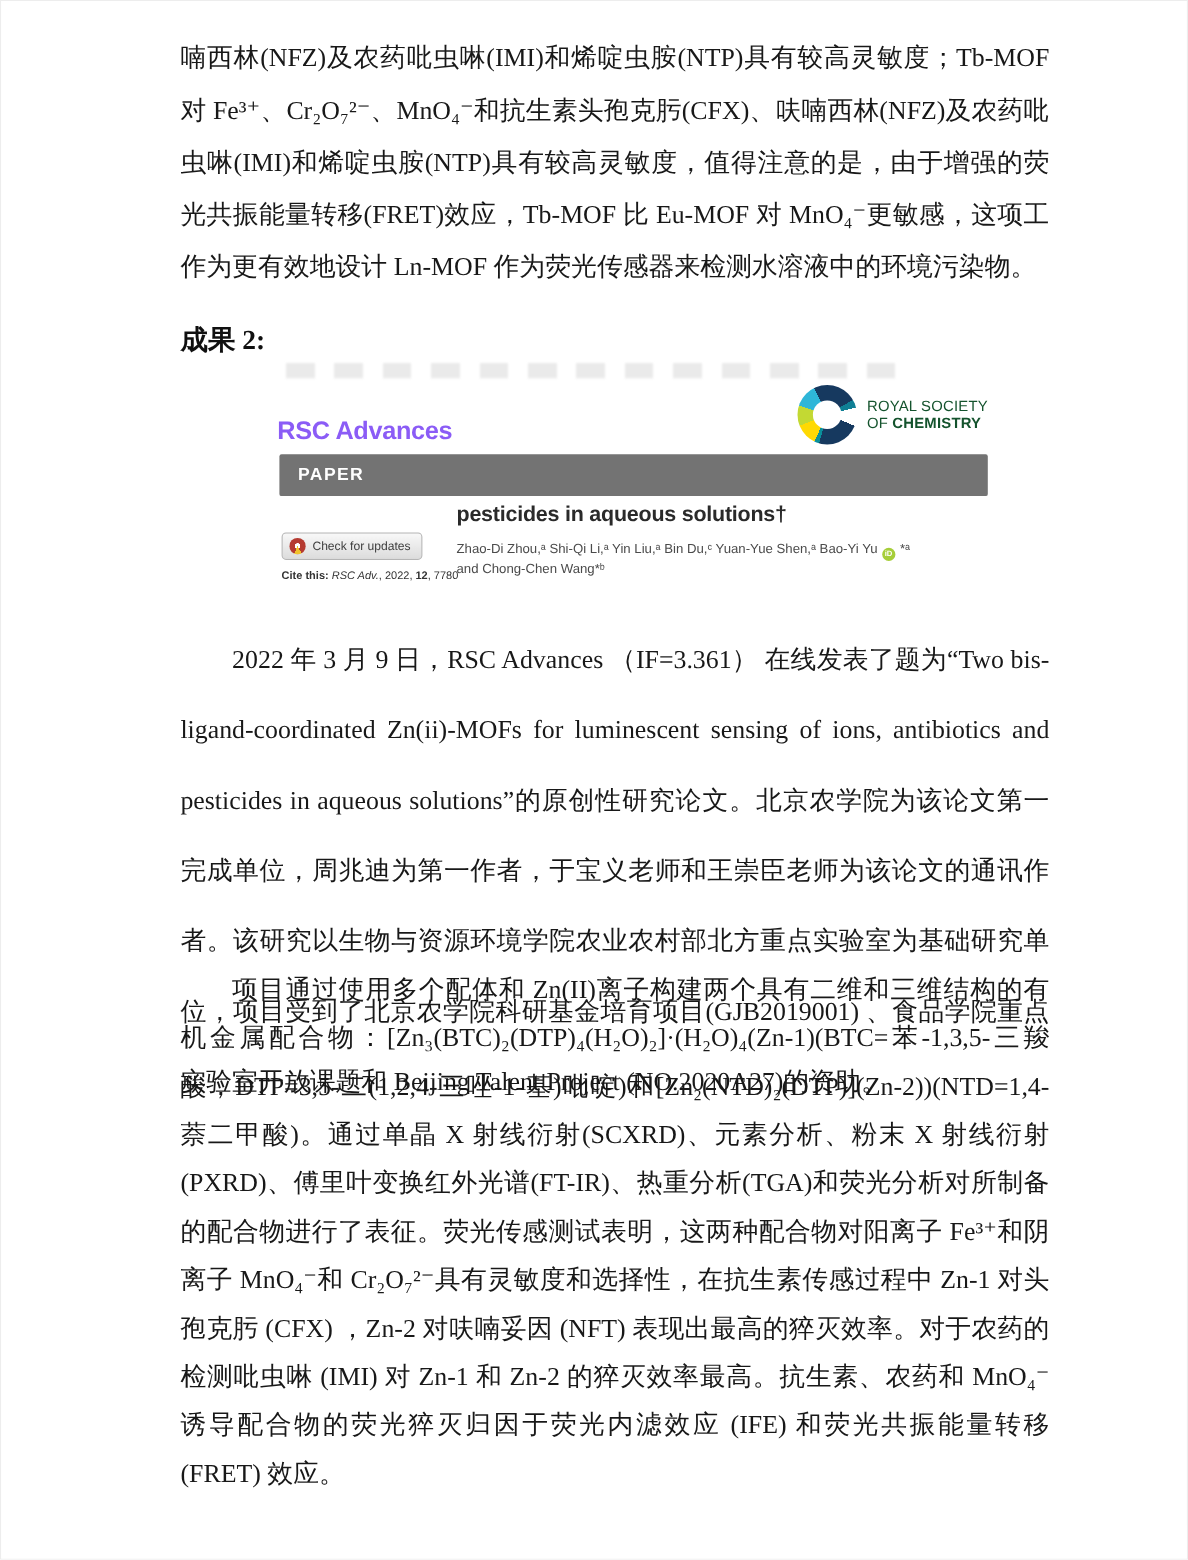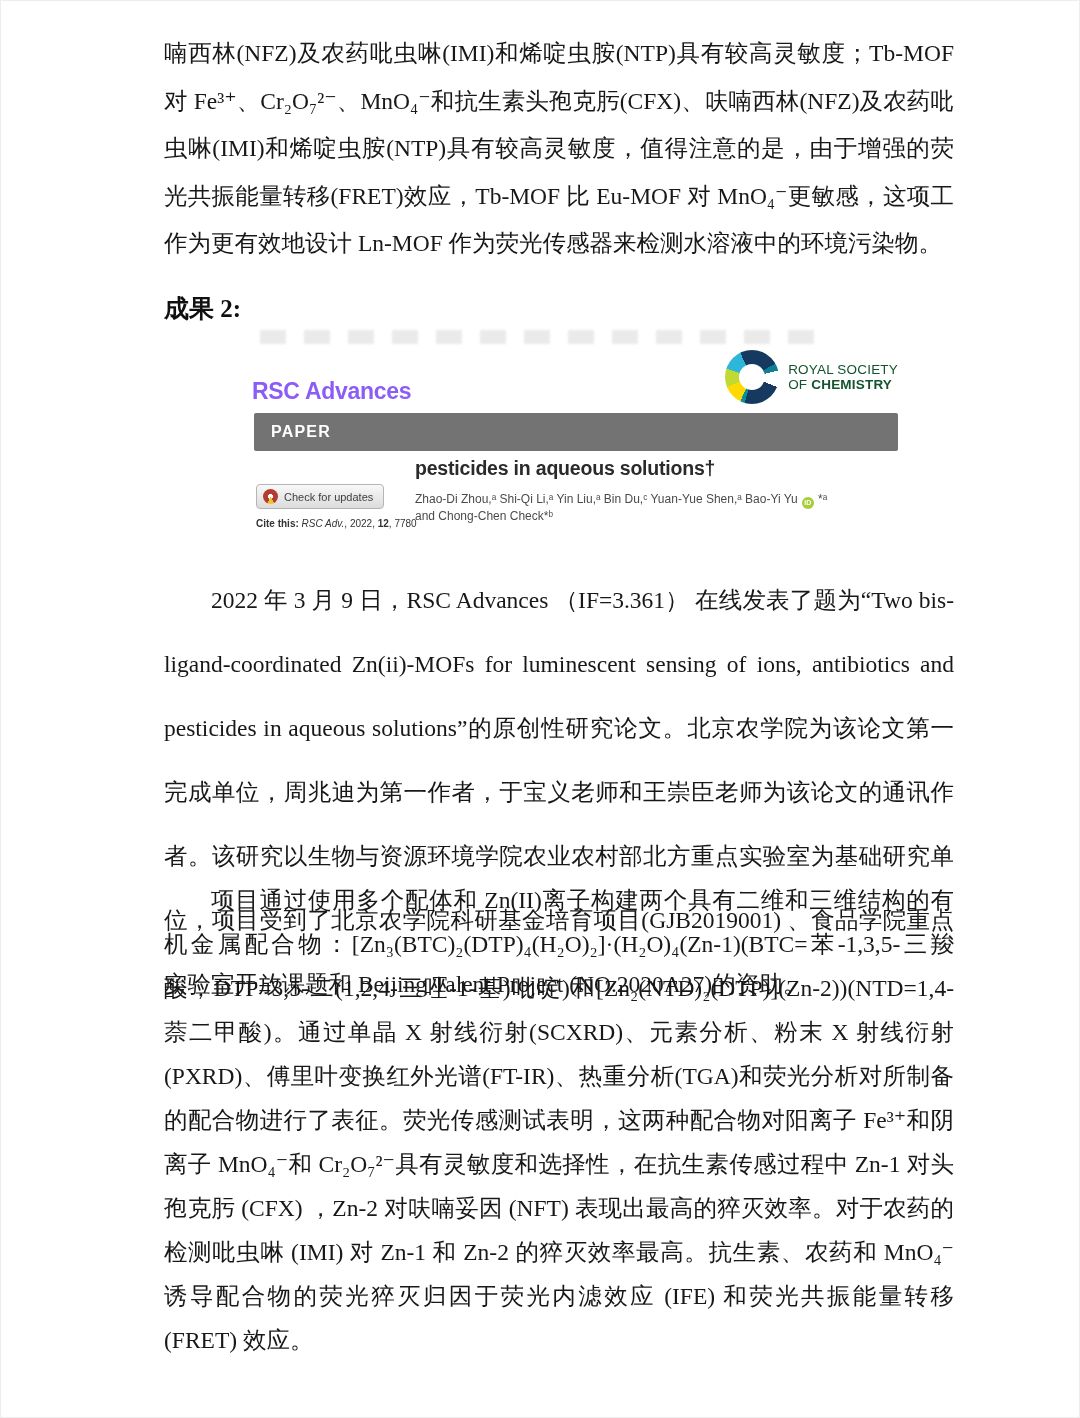--- a/index.html
+++ b/index.html
@@ -209,21 +209,21 @@
         <span class="crossmark"></span>
         <span>Check for updates</span>
       </button>
       <div class="cite-line"><b>Cite this: </b><i>RSC Adv.</i><span>, 2022, </span><b>12</b><span>, 7780</span></div>
     </div>
 
     <div class="right-col">
       <div class="paper-title">
         <div>pesticides in aqueous solutions†</div>
       </div>
-      <div class="authors"><span>Zhao-Di Zhou,ᵃ Shi-Qi Li,ᵃ Yin Liu,ᵃ Bin Du,ᶜ Yuan-Yue Shen,ᵃ Bao-Yi Yu</span><span class="orcid">iD</span><span> *ᵃ</span><br><span>and Chong-Chen Check*ᵇ</span></div>
+      <div class="authors"><span>Zhao-Di Zhou,ᵃ Shi-Qi Li,ᵃ Yin Liu,ᵃ Bin Du,ᶜ Yuan-Yue Shen,ᵃ Bao-Yi Yu</span><span class="orcid">iD</span><span> *ᵃ</span><br><span>and Chong-Chen Wang*ᵇ</span></div>
     </div>
 
   </div>
 
   <p class="body-text p2">2022 年 3 月 9 日，RSC Advances （IF=3.361） 在线发表了题为“Two bis-ligand-coordinated Zn(ii)-MOFs for luminescent sensing of ions, antibiotics and pesticides in aqueous solutions”的原创性研究论文。北京农学院为该论文第一完成单位，周兆迪为第一作者，于宝义老师和王崇臣老师为该论文的通讯作者。该研究以生物与资源环境学院农业农村部北方重点实验室为基础研究单位，项目受到了北京农学院科研基金培育项目(GJB2019001) 、食品学院重点实验室开放课题和 Beijing Talent Project (NO.2020A27)的资助。</p>
 
   <p class="body-text p3">项目通过使用多个配体和 Zn(II)离子构建两个具有二维和三维结构的有机金属配合物：[Zn₃(BTC)₂(DTP)₄(H₂O)₂]·(H₂O)₄(Zn-1)(BTC=苯-1,3,5-三羧酸，DTP=3,5-二(1,2,4-三唑-1-基)吡啶)和[Zn₂(NTD)₂(DTP)](Zn-2))(NTD=1,4-萘二甲酸)。通过单晶 X 射线衍射(SCXRD)、元素分析、粉末 X 射线衍射(PXRD)、傅里叶变换红外光谱(FT-IR)、热重分析(TGA)和荧光分析对所制备的配合物进行了表征。荧光传感测试表明，这两种配合物对阳离子 Fe³⁺和阴离子 MnO₄⁻和 Cr₂O₇²⁻具有灵敏度和选择性，在抗生素传感过程中 Zn-1 对头孢克肟 (CFX) ，Zn-2 对呋喃妥因 (NFT) 表现出最高的猝灭效率。对于农药的检测吡虫啉 (IMI) 对 Zn-1 和 Zn-2 的猝灭效率最高。抗生素、农药和 MnO₄⁻诱导配合物的荧光猝灭归因于荧光内滤效应 (IFE) 和荧光共振能量转移 (FRET) 效应。</p>
 
 </div>
 

